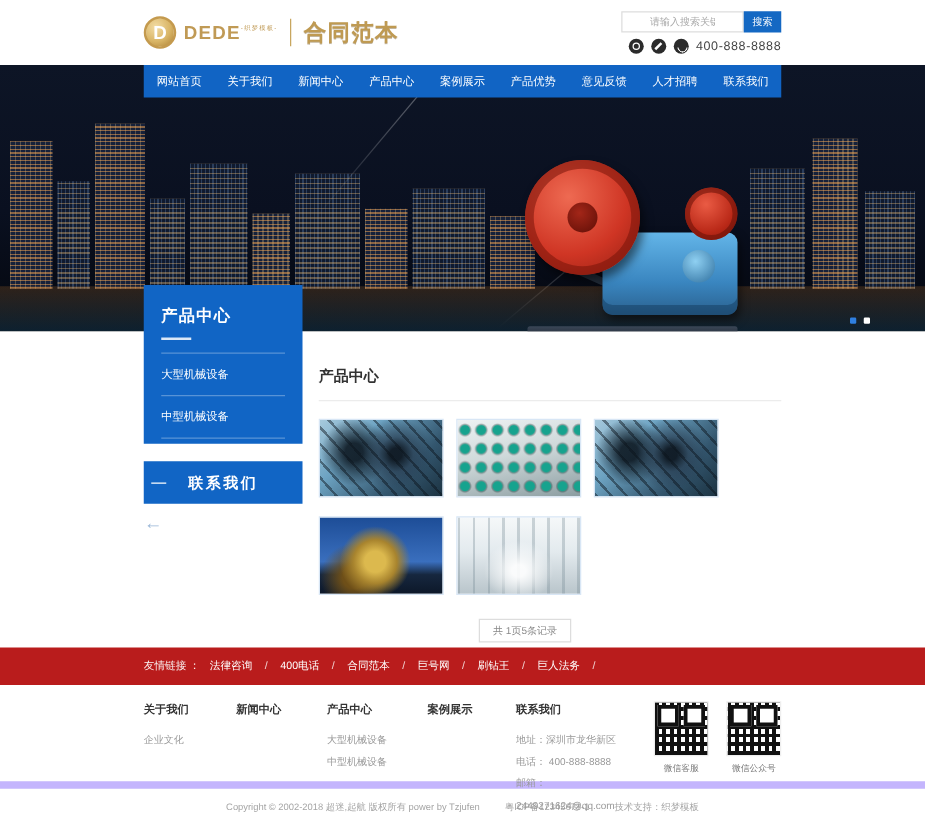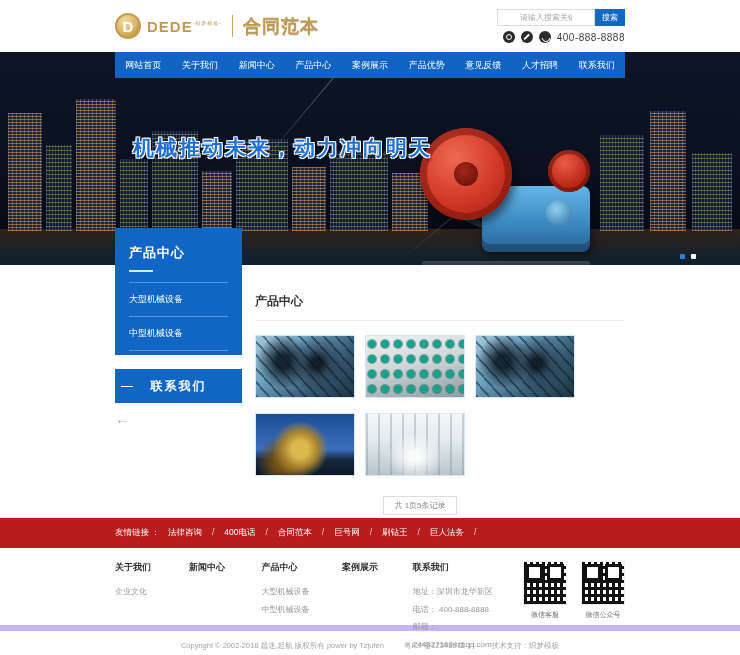--- a/index.html
+++ b/index.html
@@ -219,21 +219,20 @@
     <a>新闻中心</a>
     <a>产品中心</a>
     <a>案例展示</a>
     <a>产品优势</a>
     <a>意见反馈</a>
     <a>人才招聘</a>
     <a>联系我们</a>
   </nav>
 
   <div class="hero-textwrap">
-    <div class="hero-title">机械推动未来，动力冲向明天</div>
   </div>
   <div class="hero-dots">
     <span class="dot active"></span>
     <span class="dot idle"></span>
   </div>
 </section>
 
 <div class="container content">
   <aside class="sidebar">
     <div class="sideblock">

